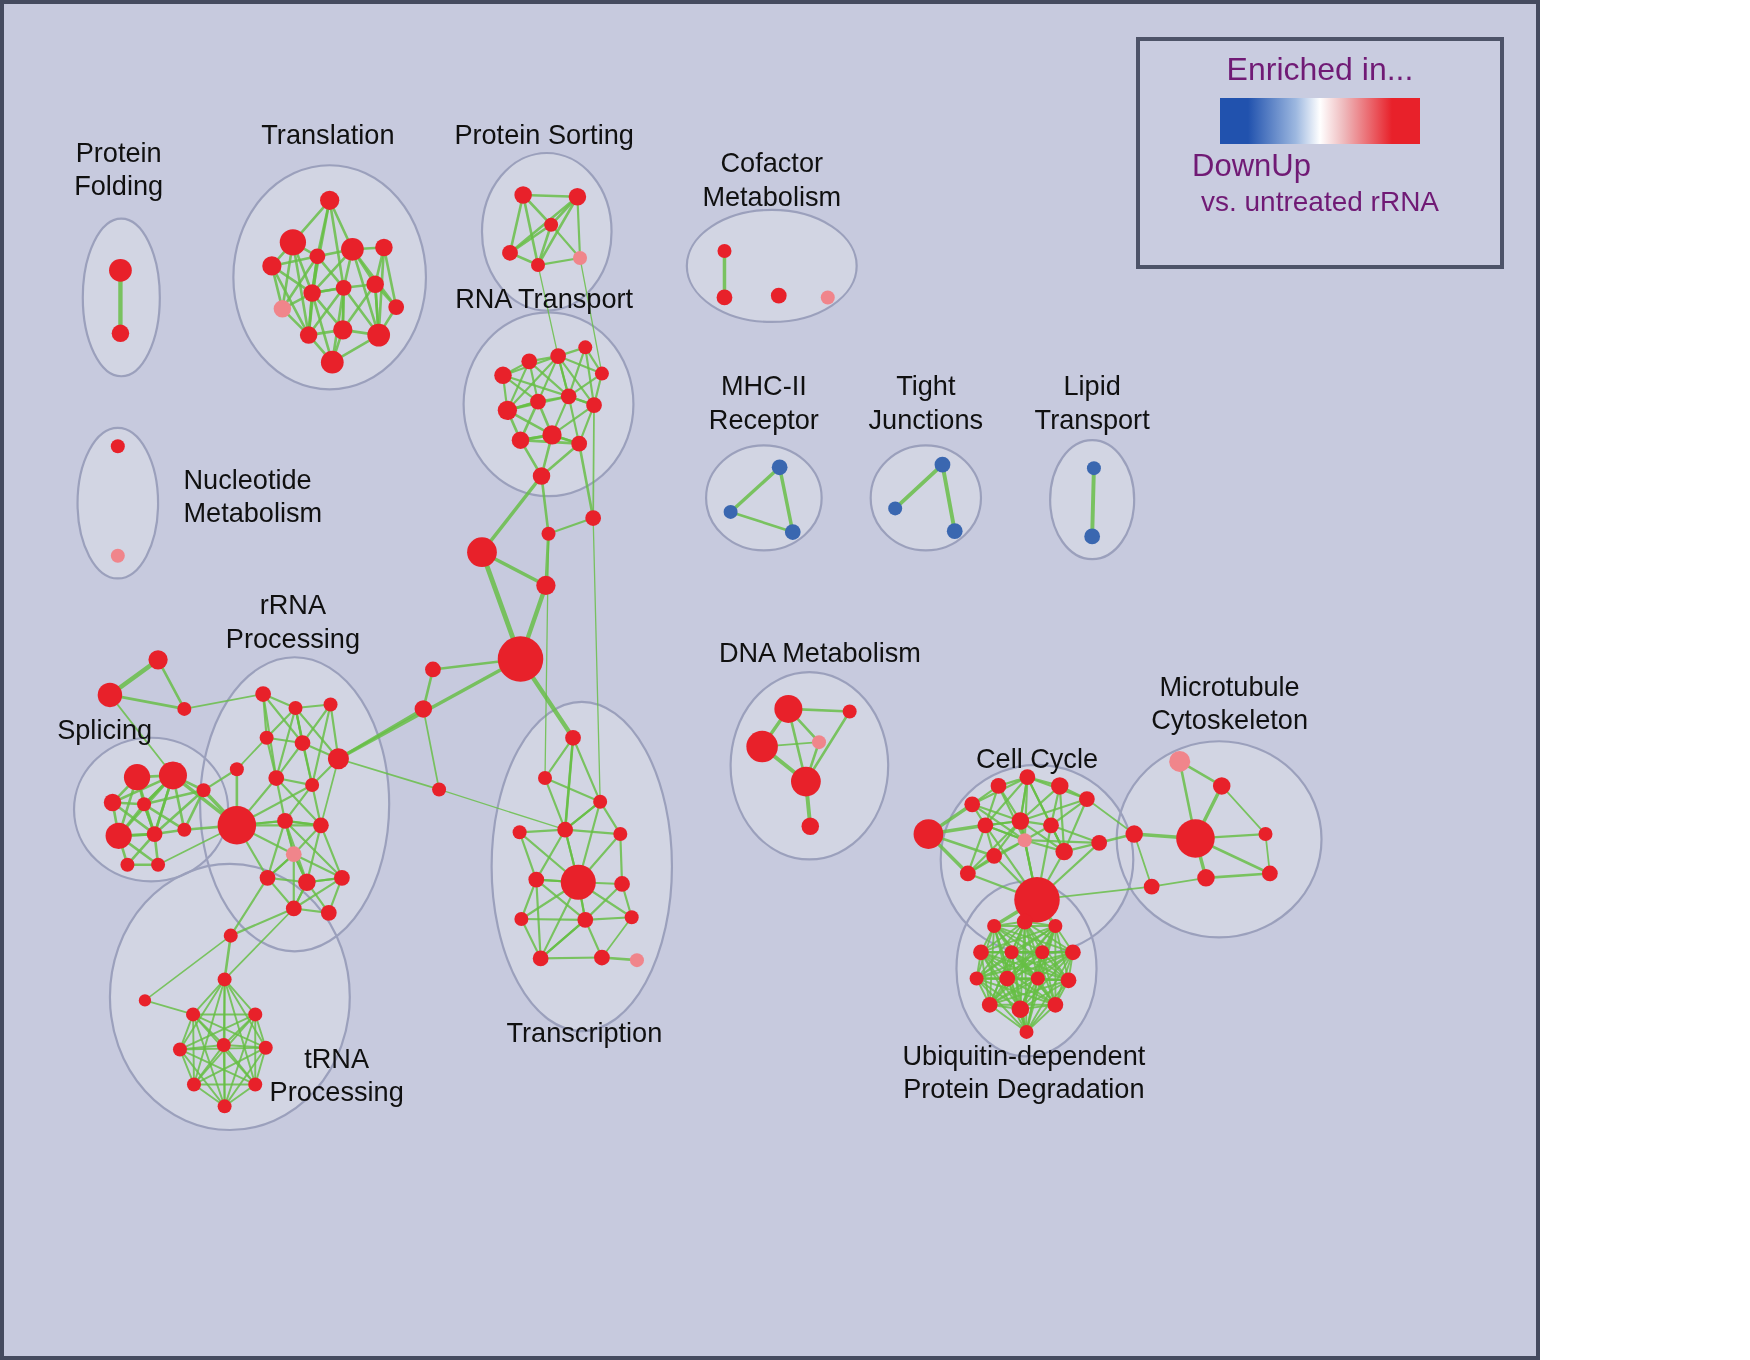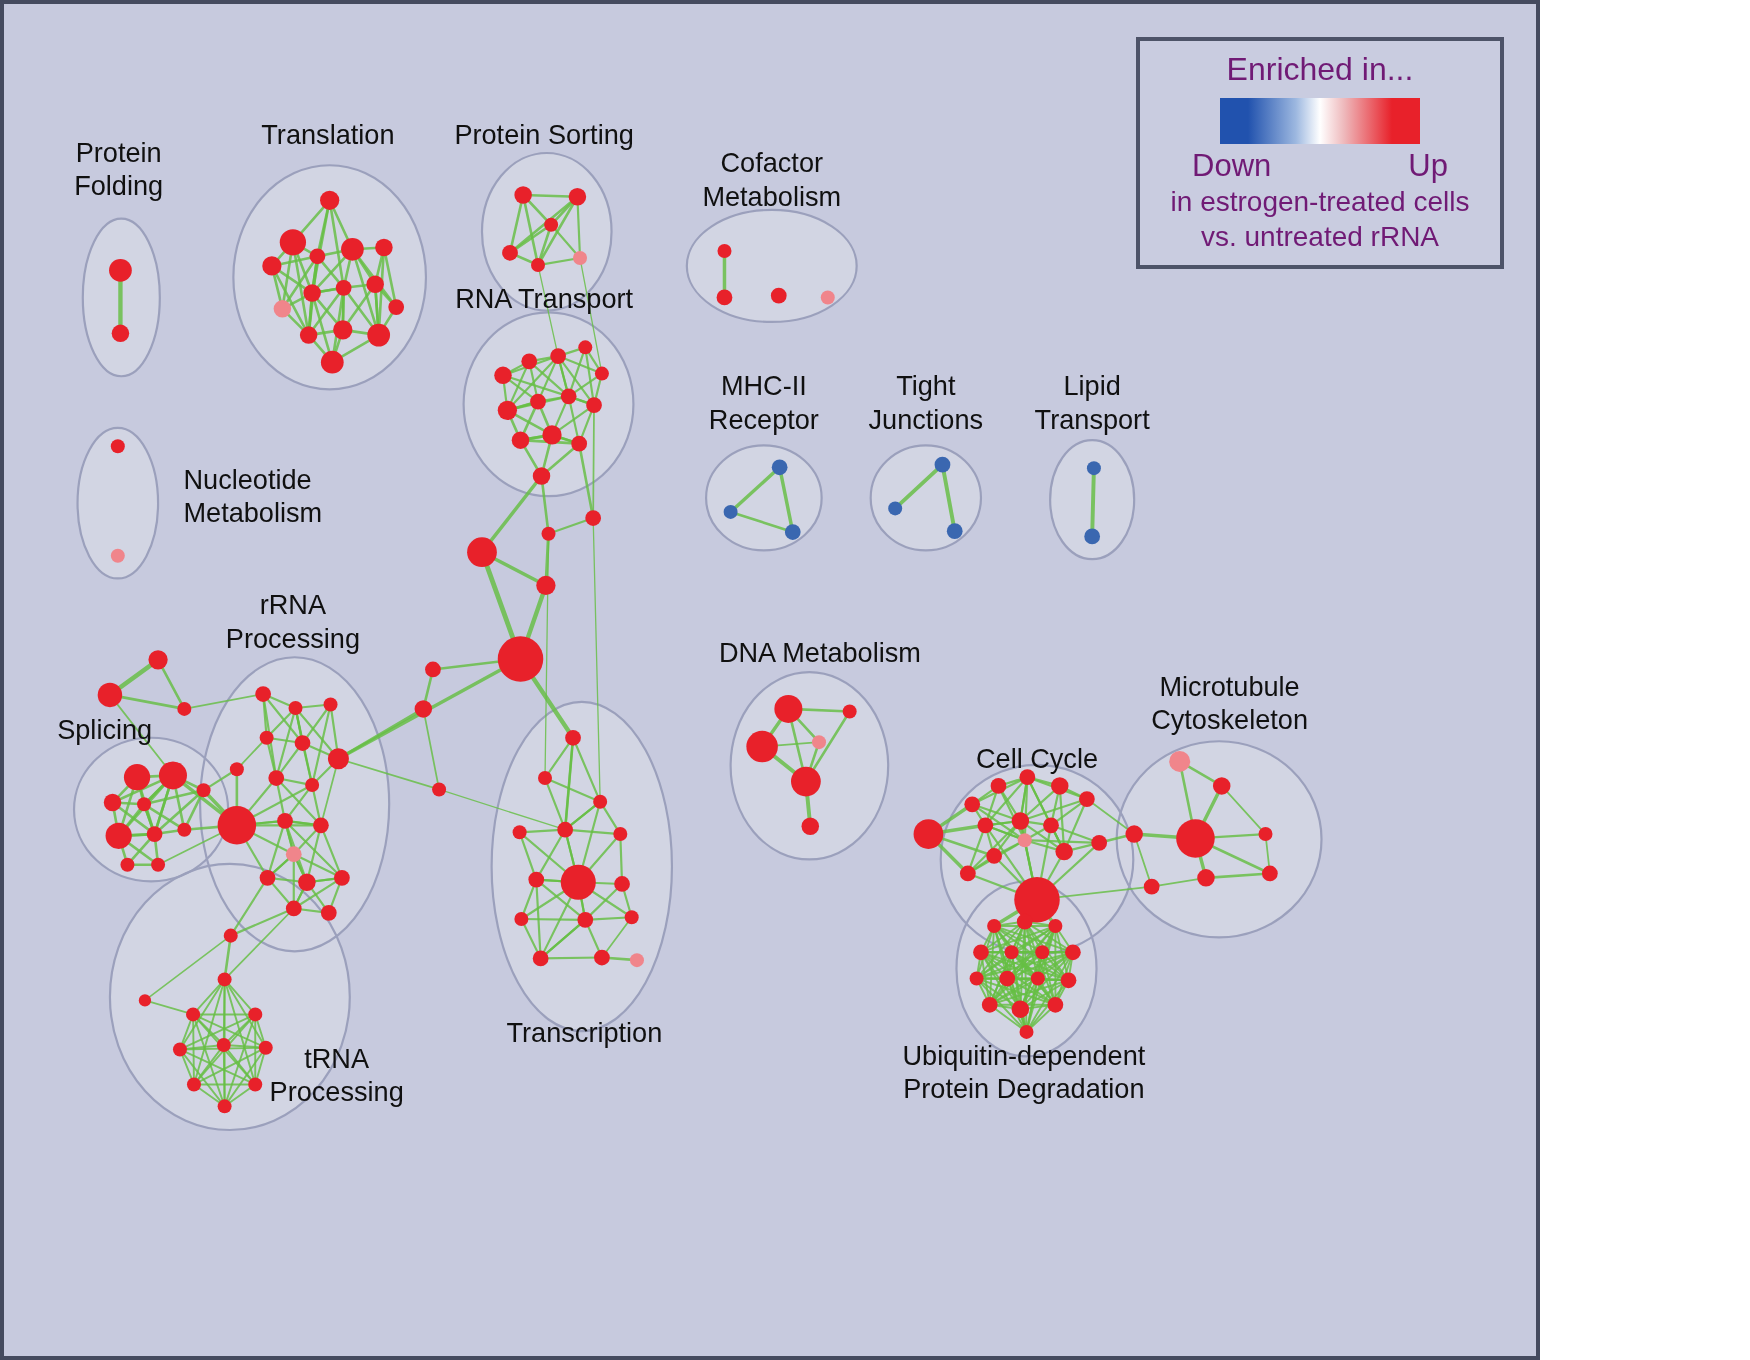--- a/index.html
+++ b/index.html
@@ -14,21 +14,21 @@
   }
   #net{position:absolute;left:0;top:0;width:100%;height:100%;}
   #net text{font-family:"Liberation Sans", sans-serif;font-size:31px;fill:#101010;}
   .legend{
     position:absolute;left:1132px;top:33px;width:368px;height:232px;
     border:4px solid #4d5368;background:#c9cce0;box-sizing:border-box;
     text-align:center;color:#701a75;
   }
   .legend-title{font-size:32px;margin-top:10px;}
   .legend-bar{width:200px;height:46px;margin:10px auto 4px auto;}
-  .legend-scale{display:flex;justify-content:space-between;width:256px;margin:0 auto;font-size:31px;}
+  .legend-scale{display:flex;justify-content:flex-start;width:256px;margin:0 auto;font-size:31px;}
   .legend-sub{font-size:28px;line-height:35px;}
 </style>
 </head>
 <body>
 
 <div class="frame">
   <svg id="net" viewBox="0 0 1750 1360">
       <ellipse cx="134" cy="243" rx="44" ry="90" fill="#d3d5e3" opacity="0.95" stroke="none"></ellipse>
       <ellipse cx="372" cy="220" rx="110" ry="128" fill="#d3d5e3" opacity="0.95" stroke="none"></ellipse>
       <ellipse cx="620" cy="168" rx="74" ry="90" fill="#d3d5e3" opacity="0.95" stroke="none"></ellipse>
@@ -765,16 +765,15 @@
       <text x="1165" y="1158" text-anchor="middle" fill="#101010">Protein Degradation</text>
     </svg>
 
   <div class="legend">
     <div class="legend-title">Enriched in...</div>
     <div class="legend-bar" style="background: linear-gradient(to right, rgb(33, 82, 174) 0%, rgb(33, 82, 174) 14%, rgb(157, 184, 224) 38%, rgb(255, 255, 255) 50%, rgb(238, 185, 188) 62%, rgb(232, 33, 42) 86%, rgb(232, 33, 42) 100%);"></div>
     <div class="legend-scale">
       <span>Down</span>
       <span>Up</span>
     </div>
-    <div class="legend-sub">in estrogen-treated cells</div>
     <div class="legend-sub">vs. untreated rRNA</div>
   </div>
 </div>
 
 </body></html>

